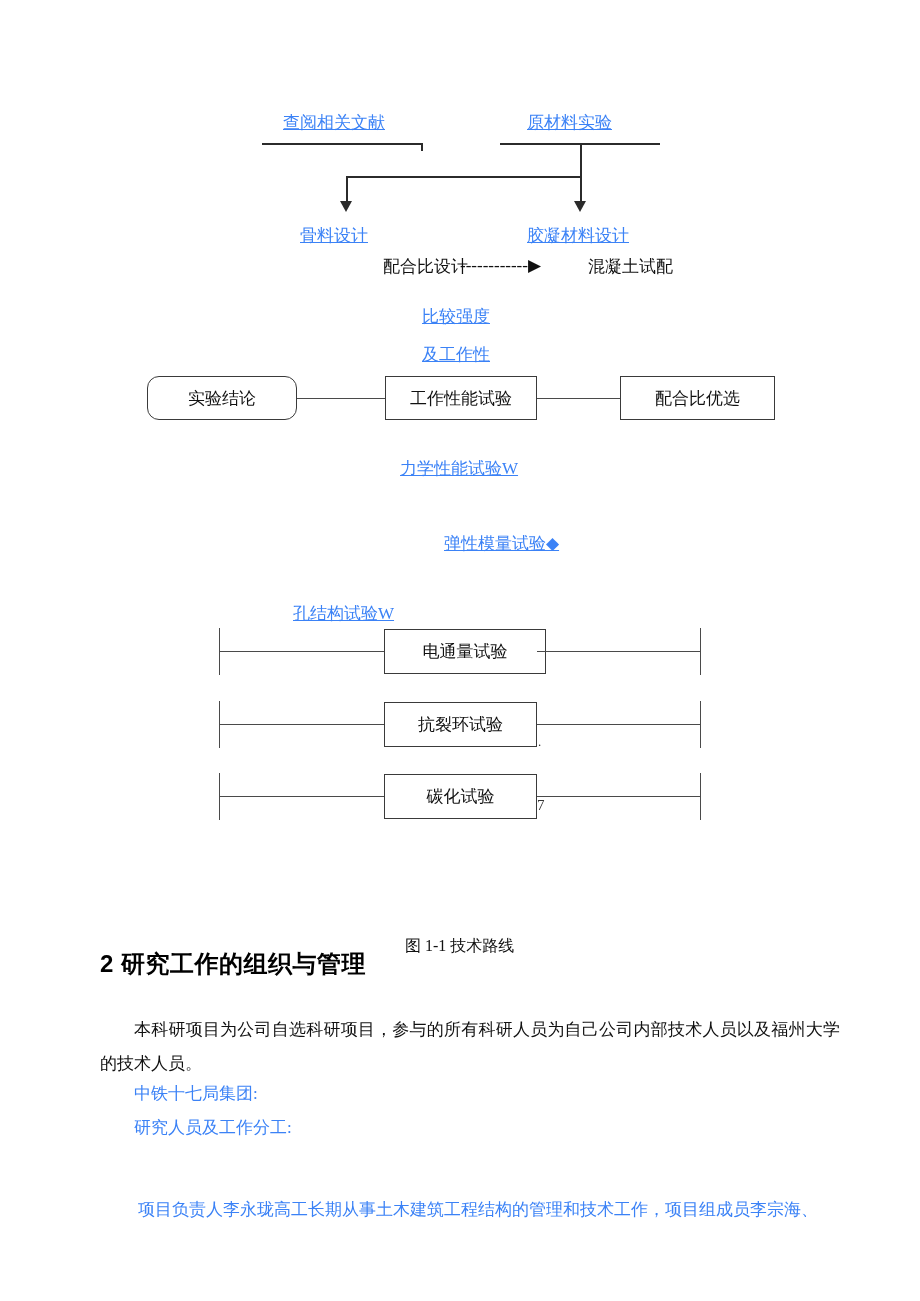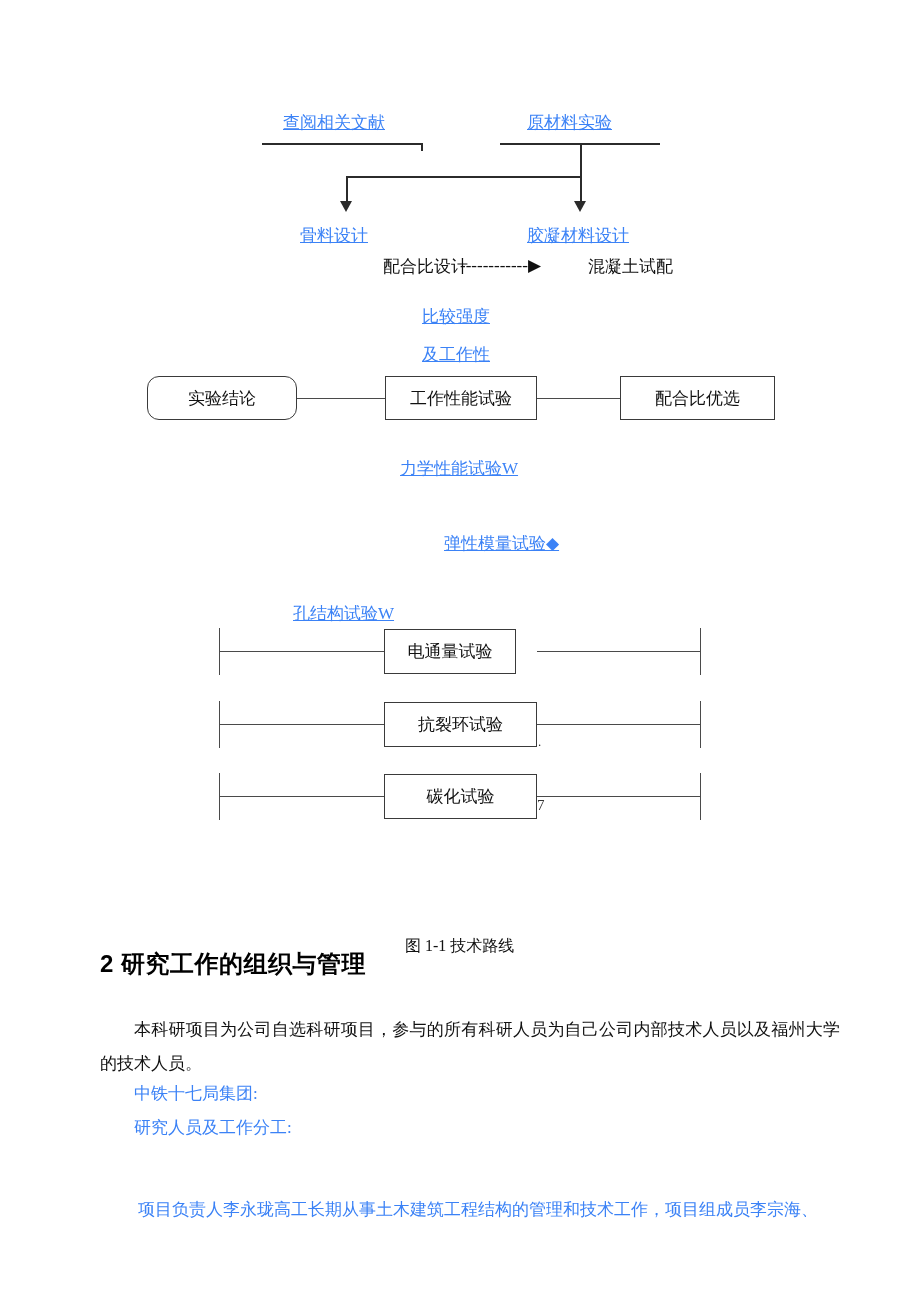--- a/index.html
+++ b/index.html
@@ -148,21 +148,21 @@
   <div class="node-box" style="left:385px; top:376px; width:152px; height:44px;">工作性能试验</div>
   <div class="hline" style="left:537px; top:398px; width:83px;"></div>
   <div class="node-box" style="left:620px; top:376px; width:155px; height:44px;">配合比优选</div>
 
   <div class="node-label" style="left:400px; top:459px;">力学性能试验W</div>
   <div class="node-label" style="left:400px; top:534px;margin-left:44px;">弹性模量试验◆</div>
   <div class="node-label" style="left:293px; top:604px;">孔结构试验W</div>
 
   <div class="vline" style="left:219px; top:628px; height:47px;"></div>
   <div class="hline" style="left:219px; top:651px; width:165px;"></div>
-  <div class="node-box" style="left:384px; top:629px; width:132px; height:45px;">电通量试验</div>
+  <div class="node-box" style="left:384px; top:629px; width:162px; height:45px;">电通量试验</div>
   <div class="hline" style="left:537px; top:651px; width:163px;"></div>
   <div class="vline" style="left:700px; top:628px; height:47px;"></div>
 
   <div class="vline" style="left:219px; top:701px; height:47px;"></div>
   <div class="hline" style="left:219px; top:724px; width:165px;"></div>
   <div class="node-box" style="left:384px; top:702px; width:153px; height:45px;">抗裂环试验</div>
   <div class="hline" style="left:537px; top:724px; width:163px;"></div>
   <div class="vline" style="left:700px; top:701px; height:47px;"></div>
   <div class="artifact" style="left:538px; top:734px;">.</div>
 

